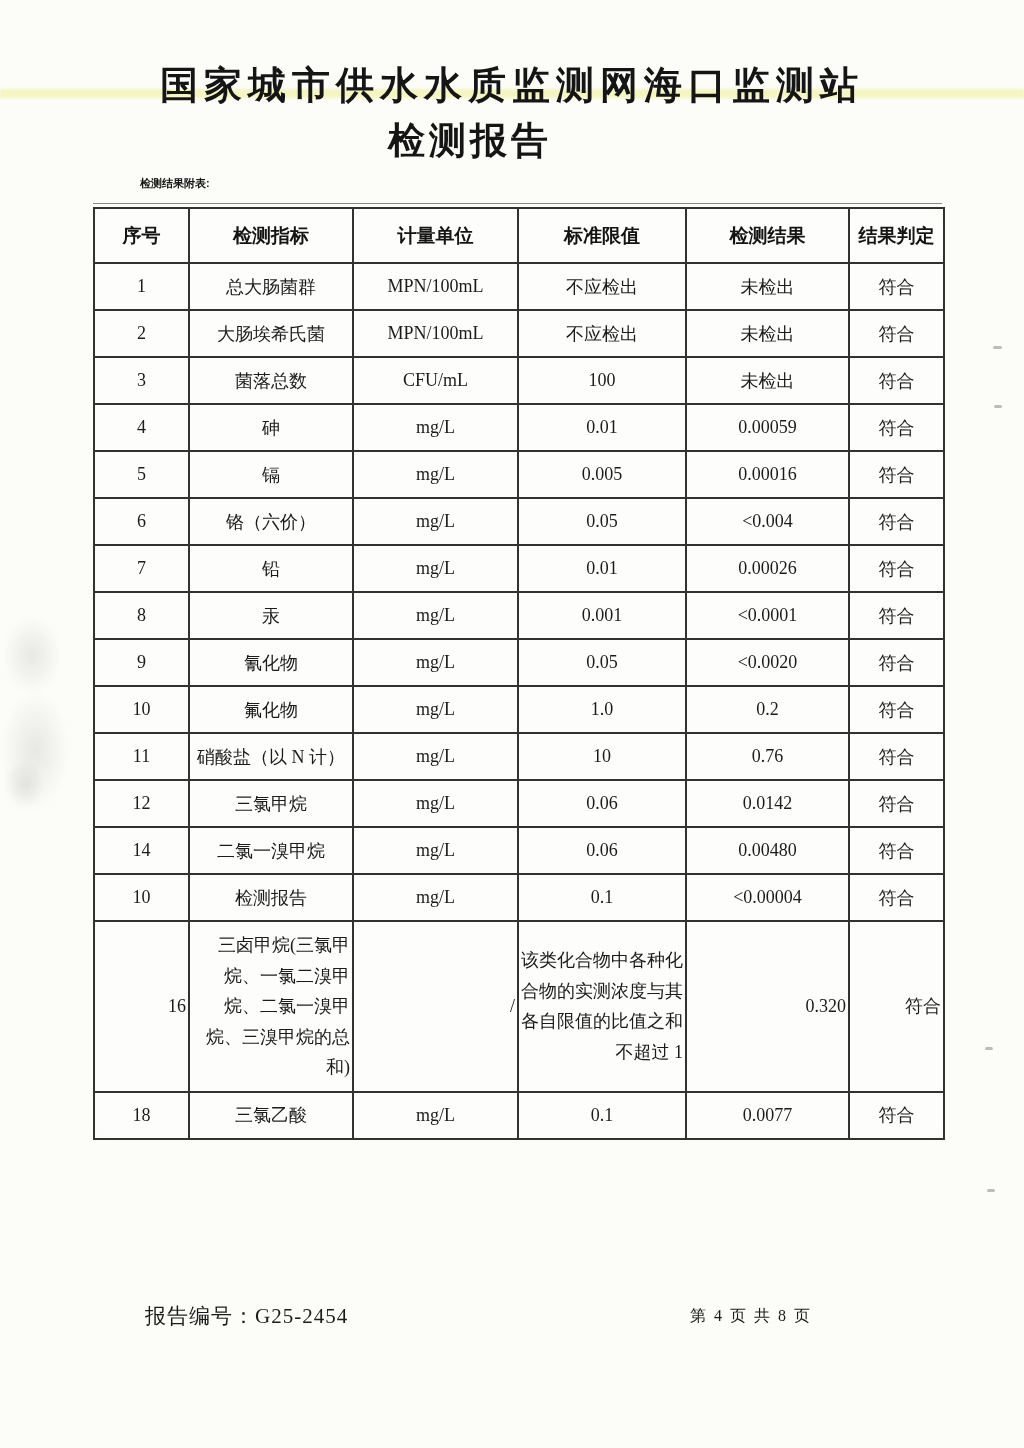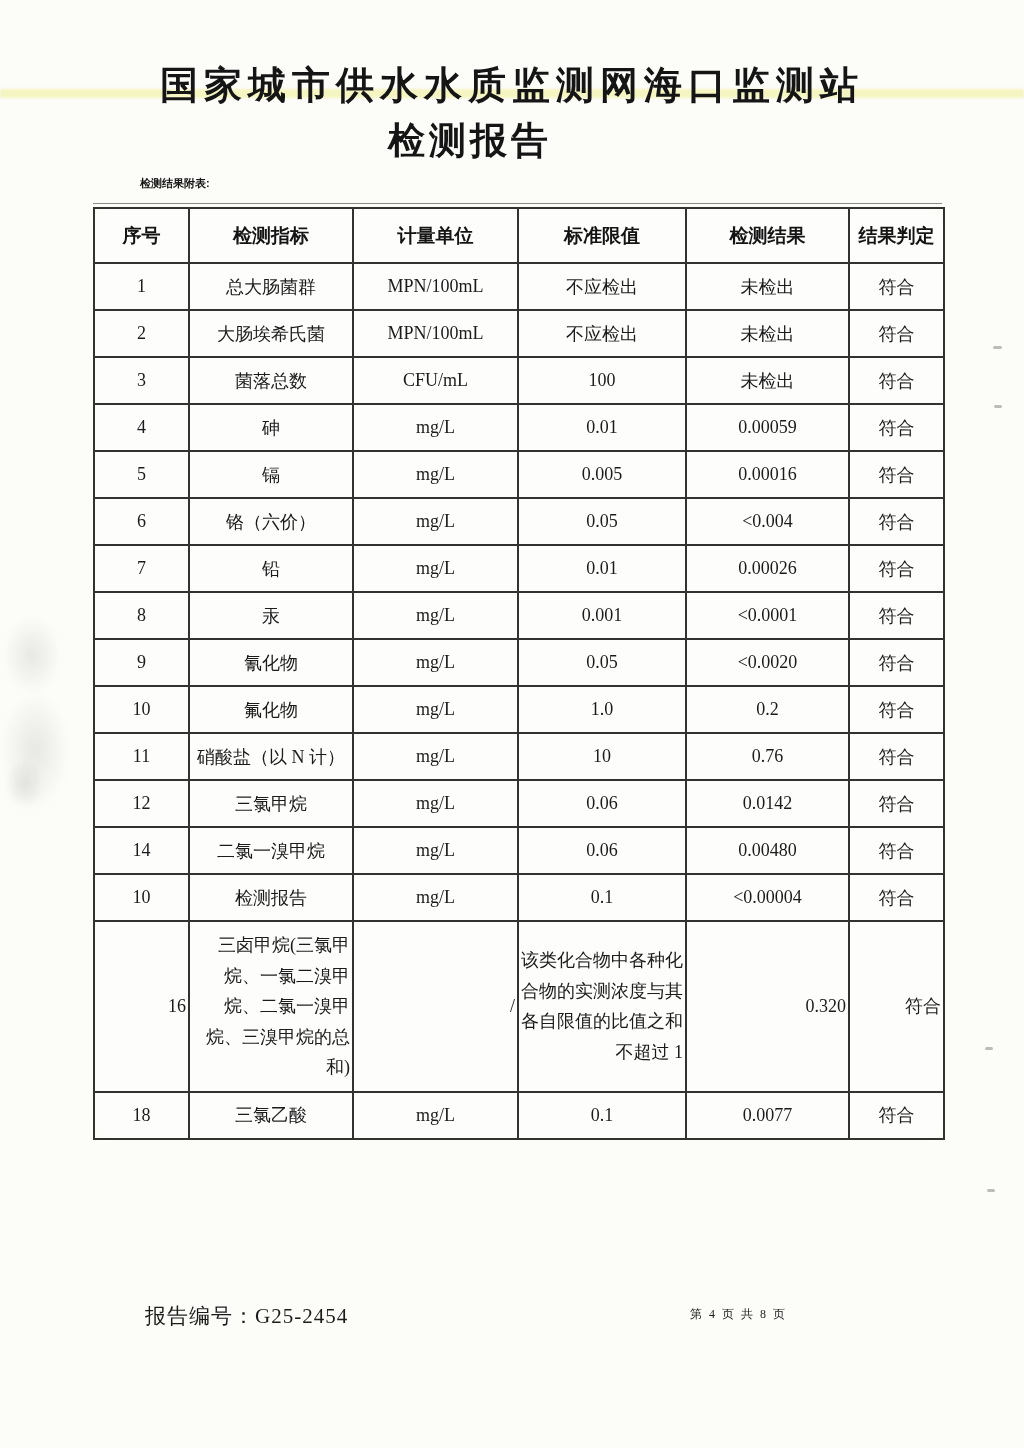--- a/index.html
+++ b/index.html
@@ -118,21 +118,21 @@
     left: 145px;
     top: 1302px;
     font-size: 21px;
     letter-spacing: 1px;
     color: #1b1b1b;
   }
   .footer-page-info {
     position: absolute;
     left: 690px;
     top: 1306px;
-    font-size: 12px;
+    font-size: 16px;
     letter-spacing: 2px;
     color: #1b1b1b;
   }
   
   .smudge {
     position: absolute;
     background: radial-gradient(ellipse at center, rgba(140,140,135,0.18), rgba(140,140,135,0) 70%);
     filter: blur(2px);
   }
   .smudge-1 { left: 2px;  top: 615px; width: 60px; height: 80px; }

